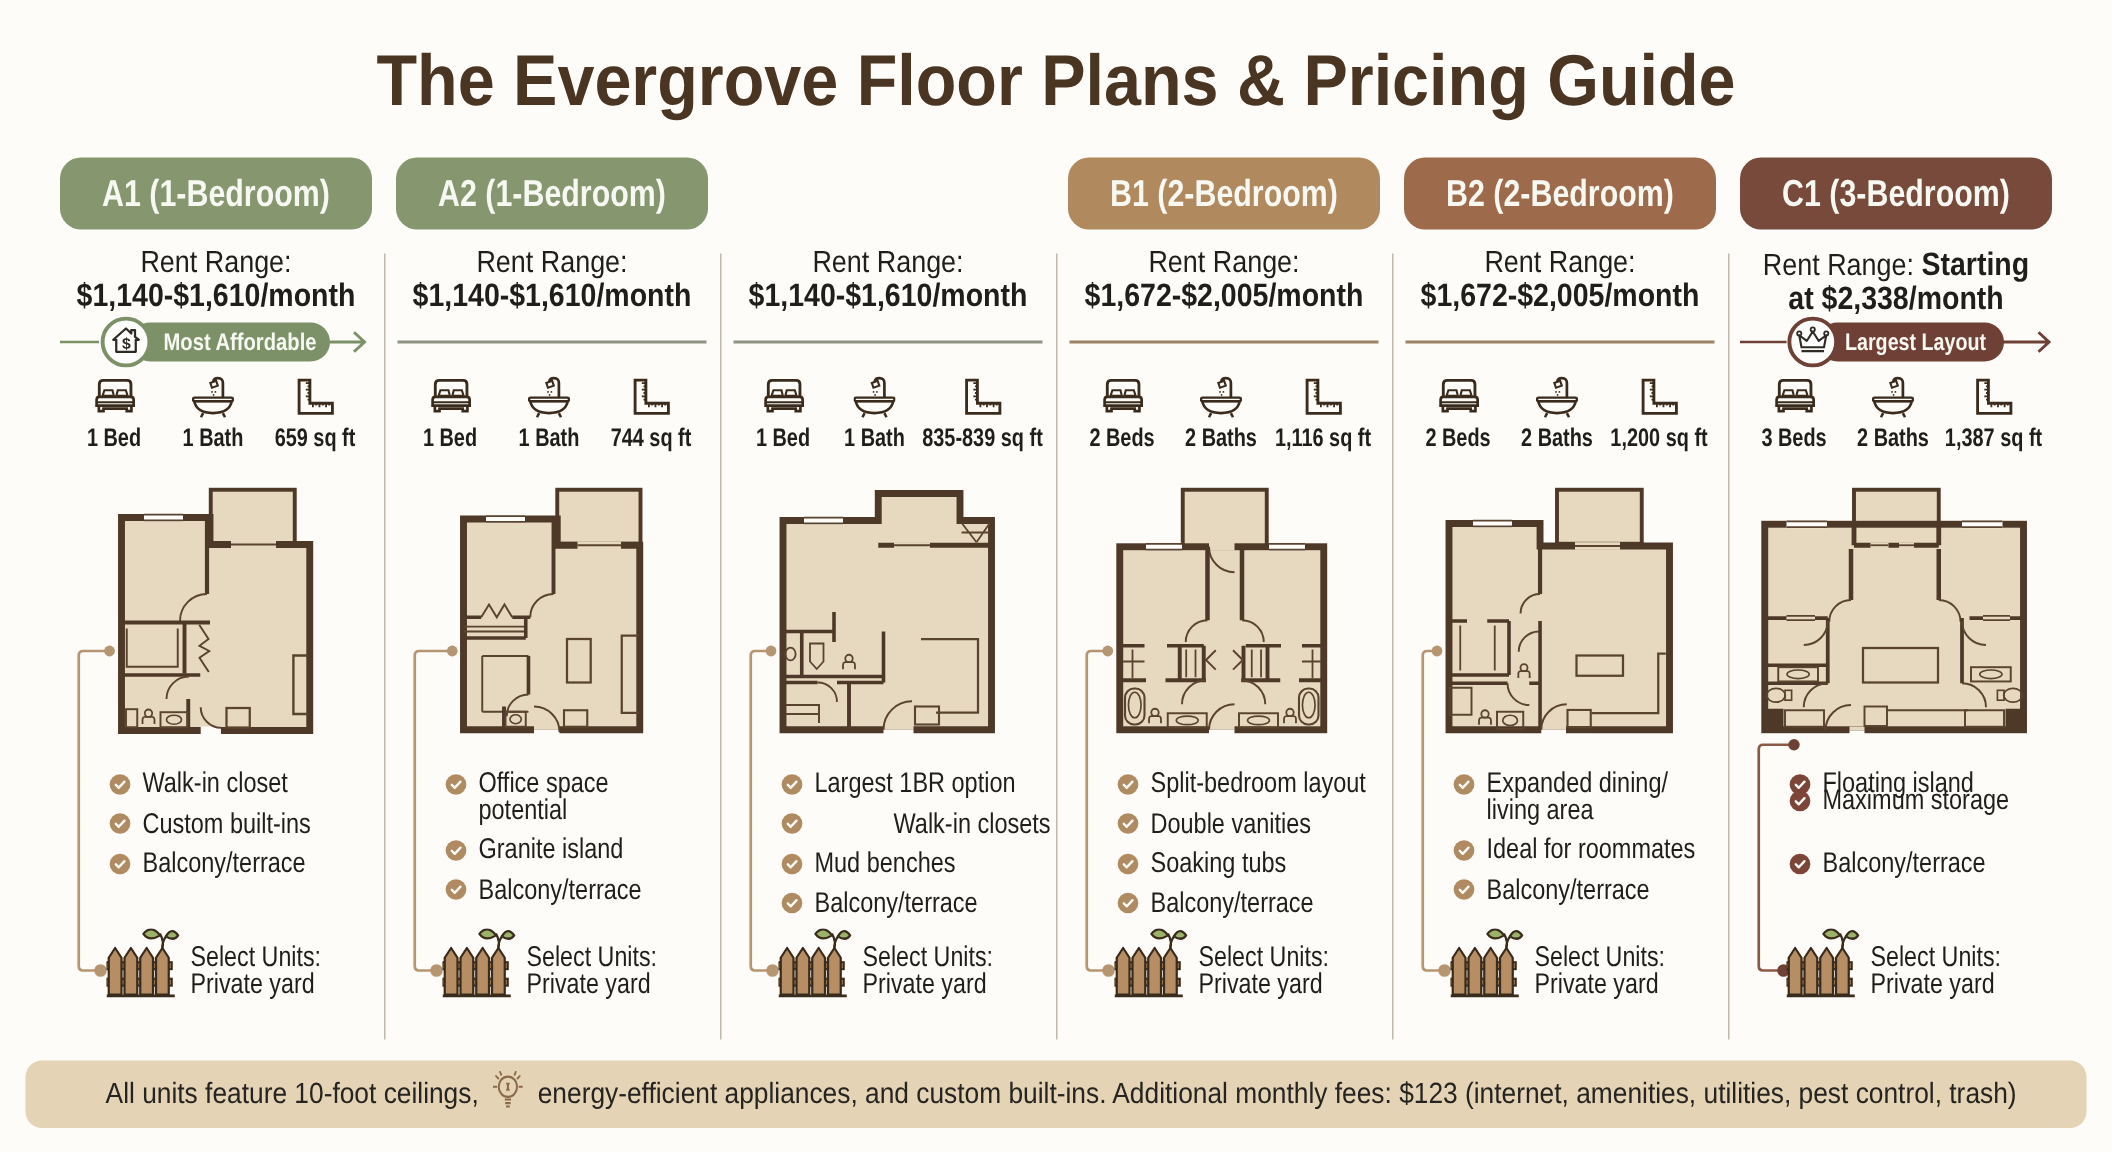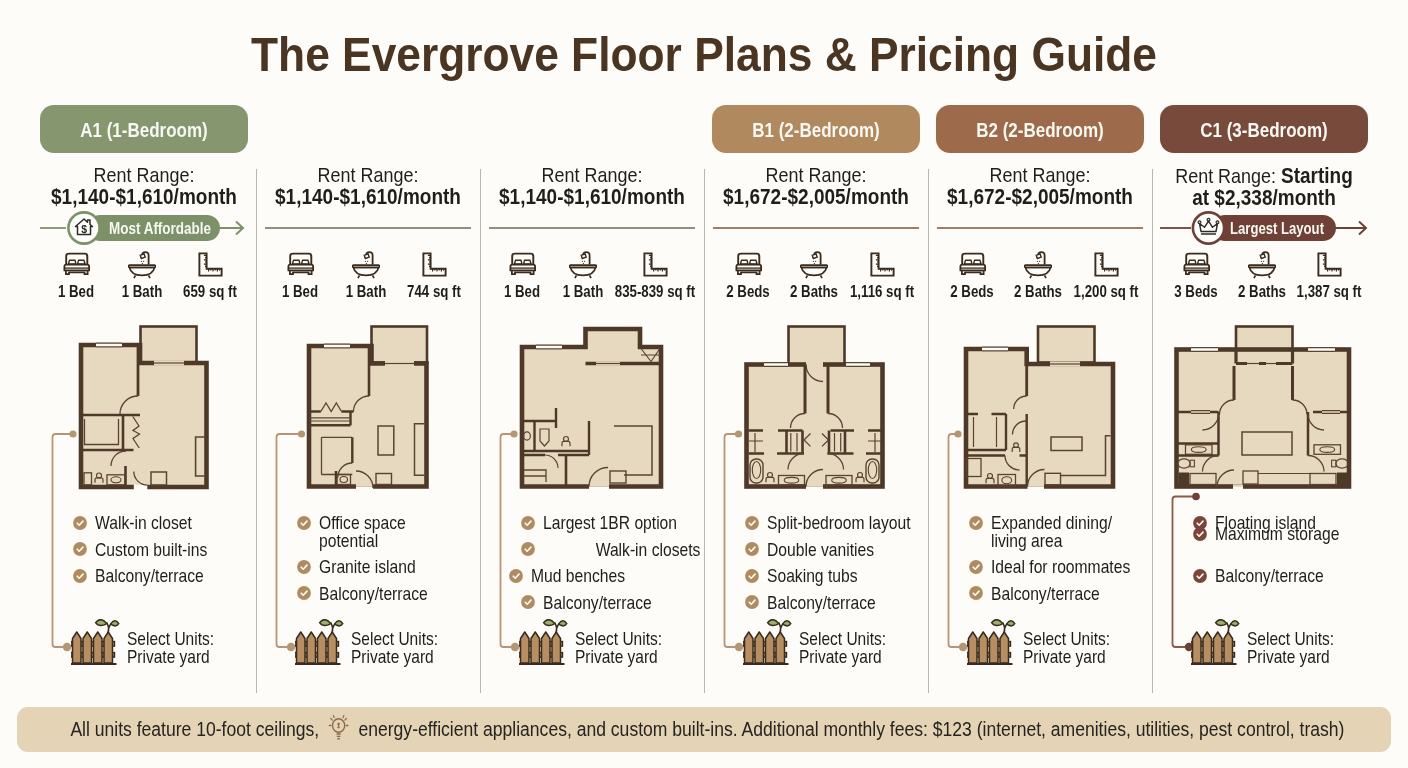--- a/index.html
+++ b/index.html
@@ -1,19 +1,19 @@
 <!DOCTYPE html>
 <html><head><meta charset="utf-8">
 <style>
 html,body{margin:0;padding:0;background:#fdfcf9;}
 #page{position:relative;width:1408px;height:768px;background:#fdfcf9;
  font-family:"Liberation Sans",sans-serif;overflow:hidden;}
 .abs{position:absolute;}
 .hdr{position:absolute;top:105px;width:208px;height:48px;border-radius:14px;
- color:#f6f8f1;font-weight:bold;font-size:21px;text-align:center;line-height:49px;}
+ color:#f6f8f1;font-weight:bold;font-size:25px;text-align:center;line-height:49px;}
 .hdr span{display:block;transform:scaleX(0.81);transform-origin:center;}
 .rent{position:absolute;top:165px;width:238px;margin-left:-15px;text-align:center;color:#201e1b;
  font-size:20.4px;line-height:21.3px;transform:scaleX(0.88);transform-origin:center;}
 .rent b{font-size:21.6px;}
 .rule{position:absolute;top:227px;height:2px;width:206px;}
 .iconlab{position:absolute;top:282px;width:120px;text-align:center;color:#201e1b;
  font-weight:bold;font-size:17px;white-space:nowrap;transform:scaleX(0.78);transform-origin:center;}
 .bul{position:absolute;width:215px;color:#201e1b;font-size:19px;line-height:17.7px;}
 .bul svg{position:absolute;left:1px;top:1px;}
 .bul .t{display:block;margin-left:24px;transform:scaleX(0.824);transform-origin:0 0;white-space:nowrap;}
@@ -169,20 +169,23 @@
       </svg>
       <span class="t">Balcony/terrace</span>
     </div>
 
 <svg class="abs" style="left:71px;top:619px" width="54" height="46">
       <use href="#fence"></use>
     </svg>
 
 <div class="sel" style="left:127px;top:630px;">Select Units:<br>Private yard</div>
 
+<div class="hdr" style="left:264px;background:#86966f;">
+      <span>A2 (1-Bedroom)</span>
+    </div>
 
 <div class="rent" style="left:264px;">Rent Range:<br><b>$1,140-$1,610/month</b></div>
 
 <div class="rule" style="left:265px;background:#8d9383;"></div>
 
 <svg class="abs" style="left:286.5px;top:252px" width="28" height="24">
       <use href="#bed"></use>
     </svg>
 
 <div class="iconlab" style="left:240px;">1 Bed</div>
@@ -313,21 +316,21 @@
       <span class="t">Largest 1BR option</span>
     </div>
 
 <div class="bul" style="left:519px;top:540.7px;text-align:right;">
       <svg width="16" height="16" style="top:0.5px">
         <use href="#check" fill="#b08b62"></use>
       </svg>
       <span class="t">Walk-in closets</span>
     </div>
 
-<div class="bul" style="left:507px;top:567.2px;">
+<div class="bul" style="left:519px;top:567.2px;">
       <svg width="16" height="16" style="top:0.5px">
         <use href="#check" fill="#b08b62"></use>
       </svg>
       <span class="t">Mud benches</span>
     </div>
 
 <div class="bul" style="left:519px;top:593.7px;">
       <svg width="16" height="16" style="top:0.5px">
         <use href="#check" fill="#b08b62"></use>
       </svg>

